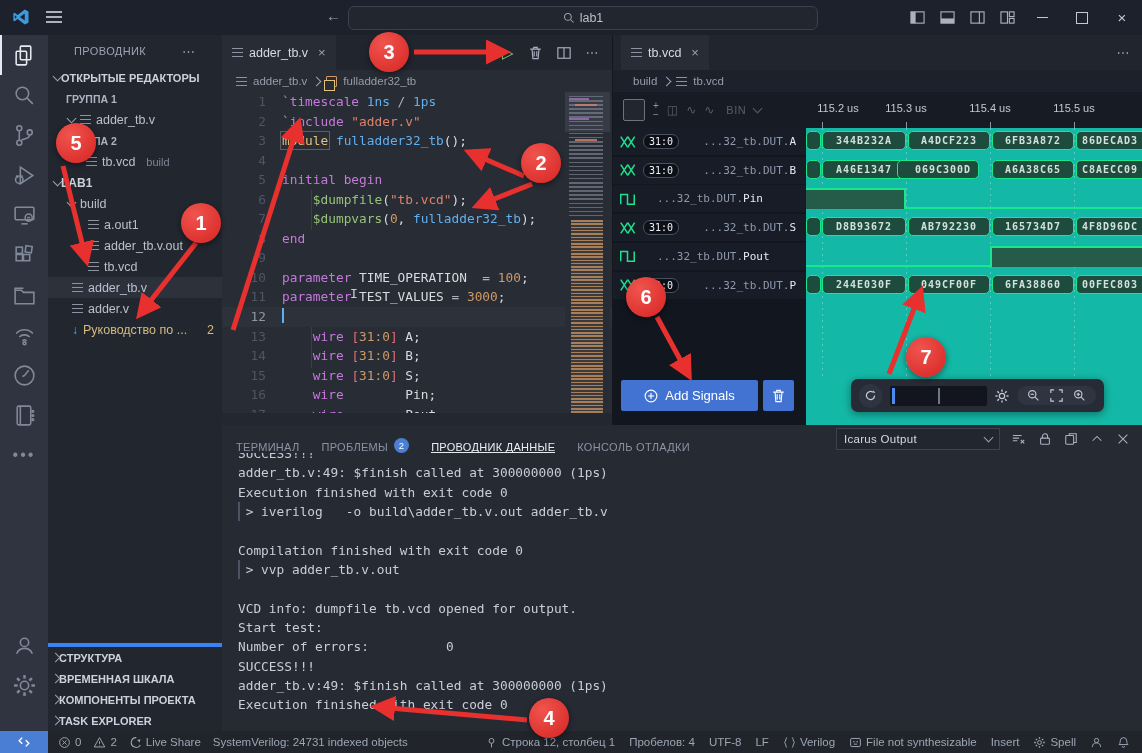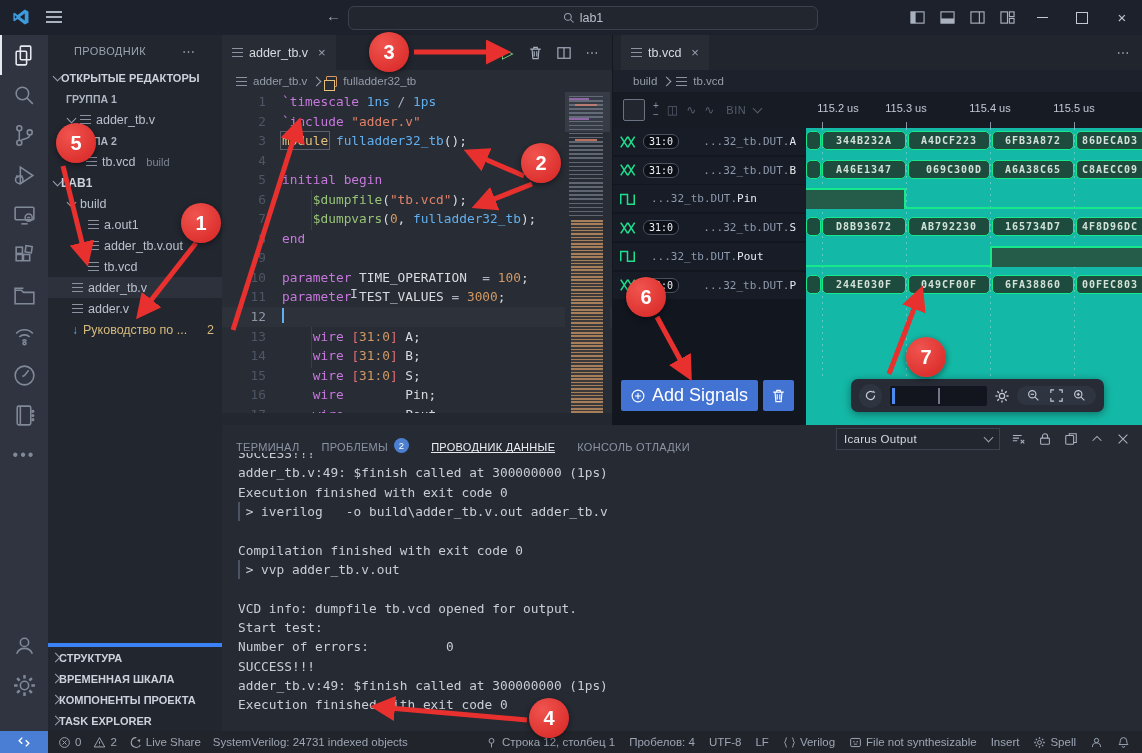--- a/index.html
+++ b/index.html
@@ -95,29 +95,29 @@
   #waves{position:absolute;left:193px;top:93px;right:0;bottom:0;background:#14b8a6;overflow:hidden}
   .gridline{position:absolute;top:0;bottom:45px;width:1px;
     background:repeating-linear-gradient(180deg,rgba(220,228,238,.38) 0 2px,transparent 2px 6px)}
   .sigrow{position:absolute;left:0;width:193px;height:27px;background:#171c26;display:flex;align-items:center;gap:6px;padding-left:7px;box-sizing:border-box}
   .wavrow{position:absolute;left:0;right:0;height:27px}
   .sigico{flex:none;color:#1fe08c}
   .rngpill{flex:none;font-family:"DejaVu Sans Mono",monospace;font-size:10px;color:#eef1f5;background:#0d1117;
     border:1px solid #4a5260;border-radius:7px;padding:1px 5px}
   .signame{margin-left:auto;padding-right:10px;font-family:"DejaVu Sans Mono",monospace;font-size:11px;color:#8e99ad}
   .signame b{color:#e8ebf1;font-weight:normal}
-  .signame.leftal{margin-left:10px}
+  .signame.leftal{margin-left:16px}
   .seg{position:absolute;top:3px;height:19px;border:1.5px solid #17e88c;border-radius:5px;background:#1d4b3d;
     display:flex;align-items:center;justify-content:center;font-family:"DejaVu Sans Mono",monospace;
     font-size:10px;font-weight:bold;letter-spacing:1px;color:#d3e2d9;box-sizing:border-box;overflow:hidden}
   .seg.noval{background:#1d4b3d}
   .bit-high{position:absolute;top:3px;height:21px;background:#245c49;border-top:2px solid #17e88c;box-sizing:border-box}
   .bit-low{position:absolute;bottom:3px;height:2px;background:#17e88c}
   #addsig-row{position:absolute;left:8px;top:345px;display:flex;gap:5px;z-index:5}
-  #addsig-btn{width:137px;height:31px;background:#4272d2;border-radius:2px;color:#fff;font-size:18px;
+  #addsig-btn{width:137px;height:31px;background:#4272d2;border-radius:2px;color:#fff;font-size:13px;
     display:flex;align-items:center;justify-content:center;gap:7px}
   #trash-btn{width:31px;height:31px;background:#4272d2;border-radius:2px;color:#fff;display:flex;align-items:center;justify-content:center}
   #navpill{position:absolute;left:238px;top:344px;width:253px;height:33px;background:#262b36;border-radius:7px;
     display:flex;align-items:center;gap:8px;padding:0 8px;box-sizing:border-box;z-index:5;box-shadow:0 2px 8px rgba(0,0,0,.4)}
   #nav-refresh{width:24px;height:24px;border-radius:50%;background:#2e3440;color:#c3cad6;display:flex;align-items:center;justify-content:center}
   #nav-scrub{width:100px;height:20px;background:#12151d;border-radius:2px;position:relative}
   #nav-scrub .mark{position:absolute;left:2px;top:2px;width:3px;height:16px;background:#4b8bf0}
   #nav-scrub .div{position:absolute;left:48px;top:2px;width:1.5px;height:16px;background:#707887}
   .zoomgrp{display:flex;align-items:center;gap:10px;background:#2e3440;border-radius:12px;padding:3px 10px;color:#c3cad6}
   
@@ -526,21 +526,21 @@
       <div class="wavrow" style="top: 0px;">
         <div class="seg noval" style="left: 0px; width: 15px;"></div>
         <div class="seg" style="left: 16px; width: 84px;">344B232A</div>
         <div class="seg" style="left: 102px; width: 82px;">A4DCF223</div>
         <div class="seg" style="left: 186px; width: 82px;">6FB3A872</div>
         <div class="seg" style="left: 270px; width: 67px; border-top-right-radius: 0px; border-bottom-right-radius: 0px; border-right: none;">86DECAD3</div>
       </div>
       <div class="wavrow" style="top: 28.7px;">
         <div class="seg noval" style="left: 0px; width: 15px;"></div>
         <div class="seg" style="left: 16px; width: 84px;">A46E1347</div>
-        <div class="seg" style="left: 102px; width: 82px; padding-left: 10px;">069C300D</div>
+        <div class="seg" style="left: 91px; width: 82px; padding-left: 10px;">069C300D</div>
         <div class="seg" style="left: 186px; width: 82px;">A6A38C65</div>
         <div class="seg" style="left: 270px; width: 67px; border-top-right-radius: 0px; border-bottom-right-radius: 0px; border-right: none;">C8AECC09</div>
       </div>
       <div class="wavrow" style="top: 57.4px;">
         <div class="bit-high" style="left: 0px; width: 100px; border-right: 2px solid rgb(23, 232, 140);"></div>
         <div class="bit-low" style="left: 100px; width: 237px;"></div>
       </div>
       <div class="wavrow" style="top: 86.1px;">
         <div class="seg noval" style="left: 0px; width: 15px;"></div>
         <div class="seg" style="left: 16px; width: 84px;">D8B93672</div>

